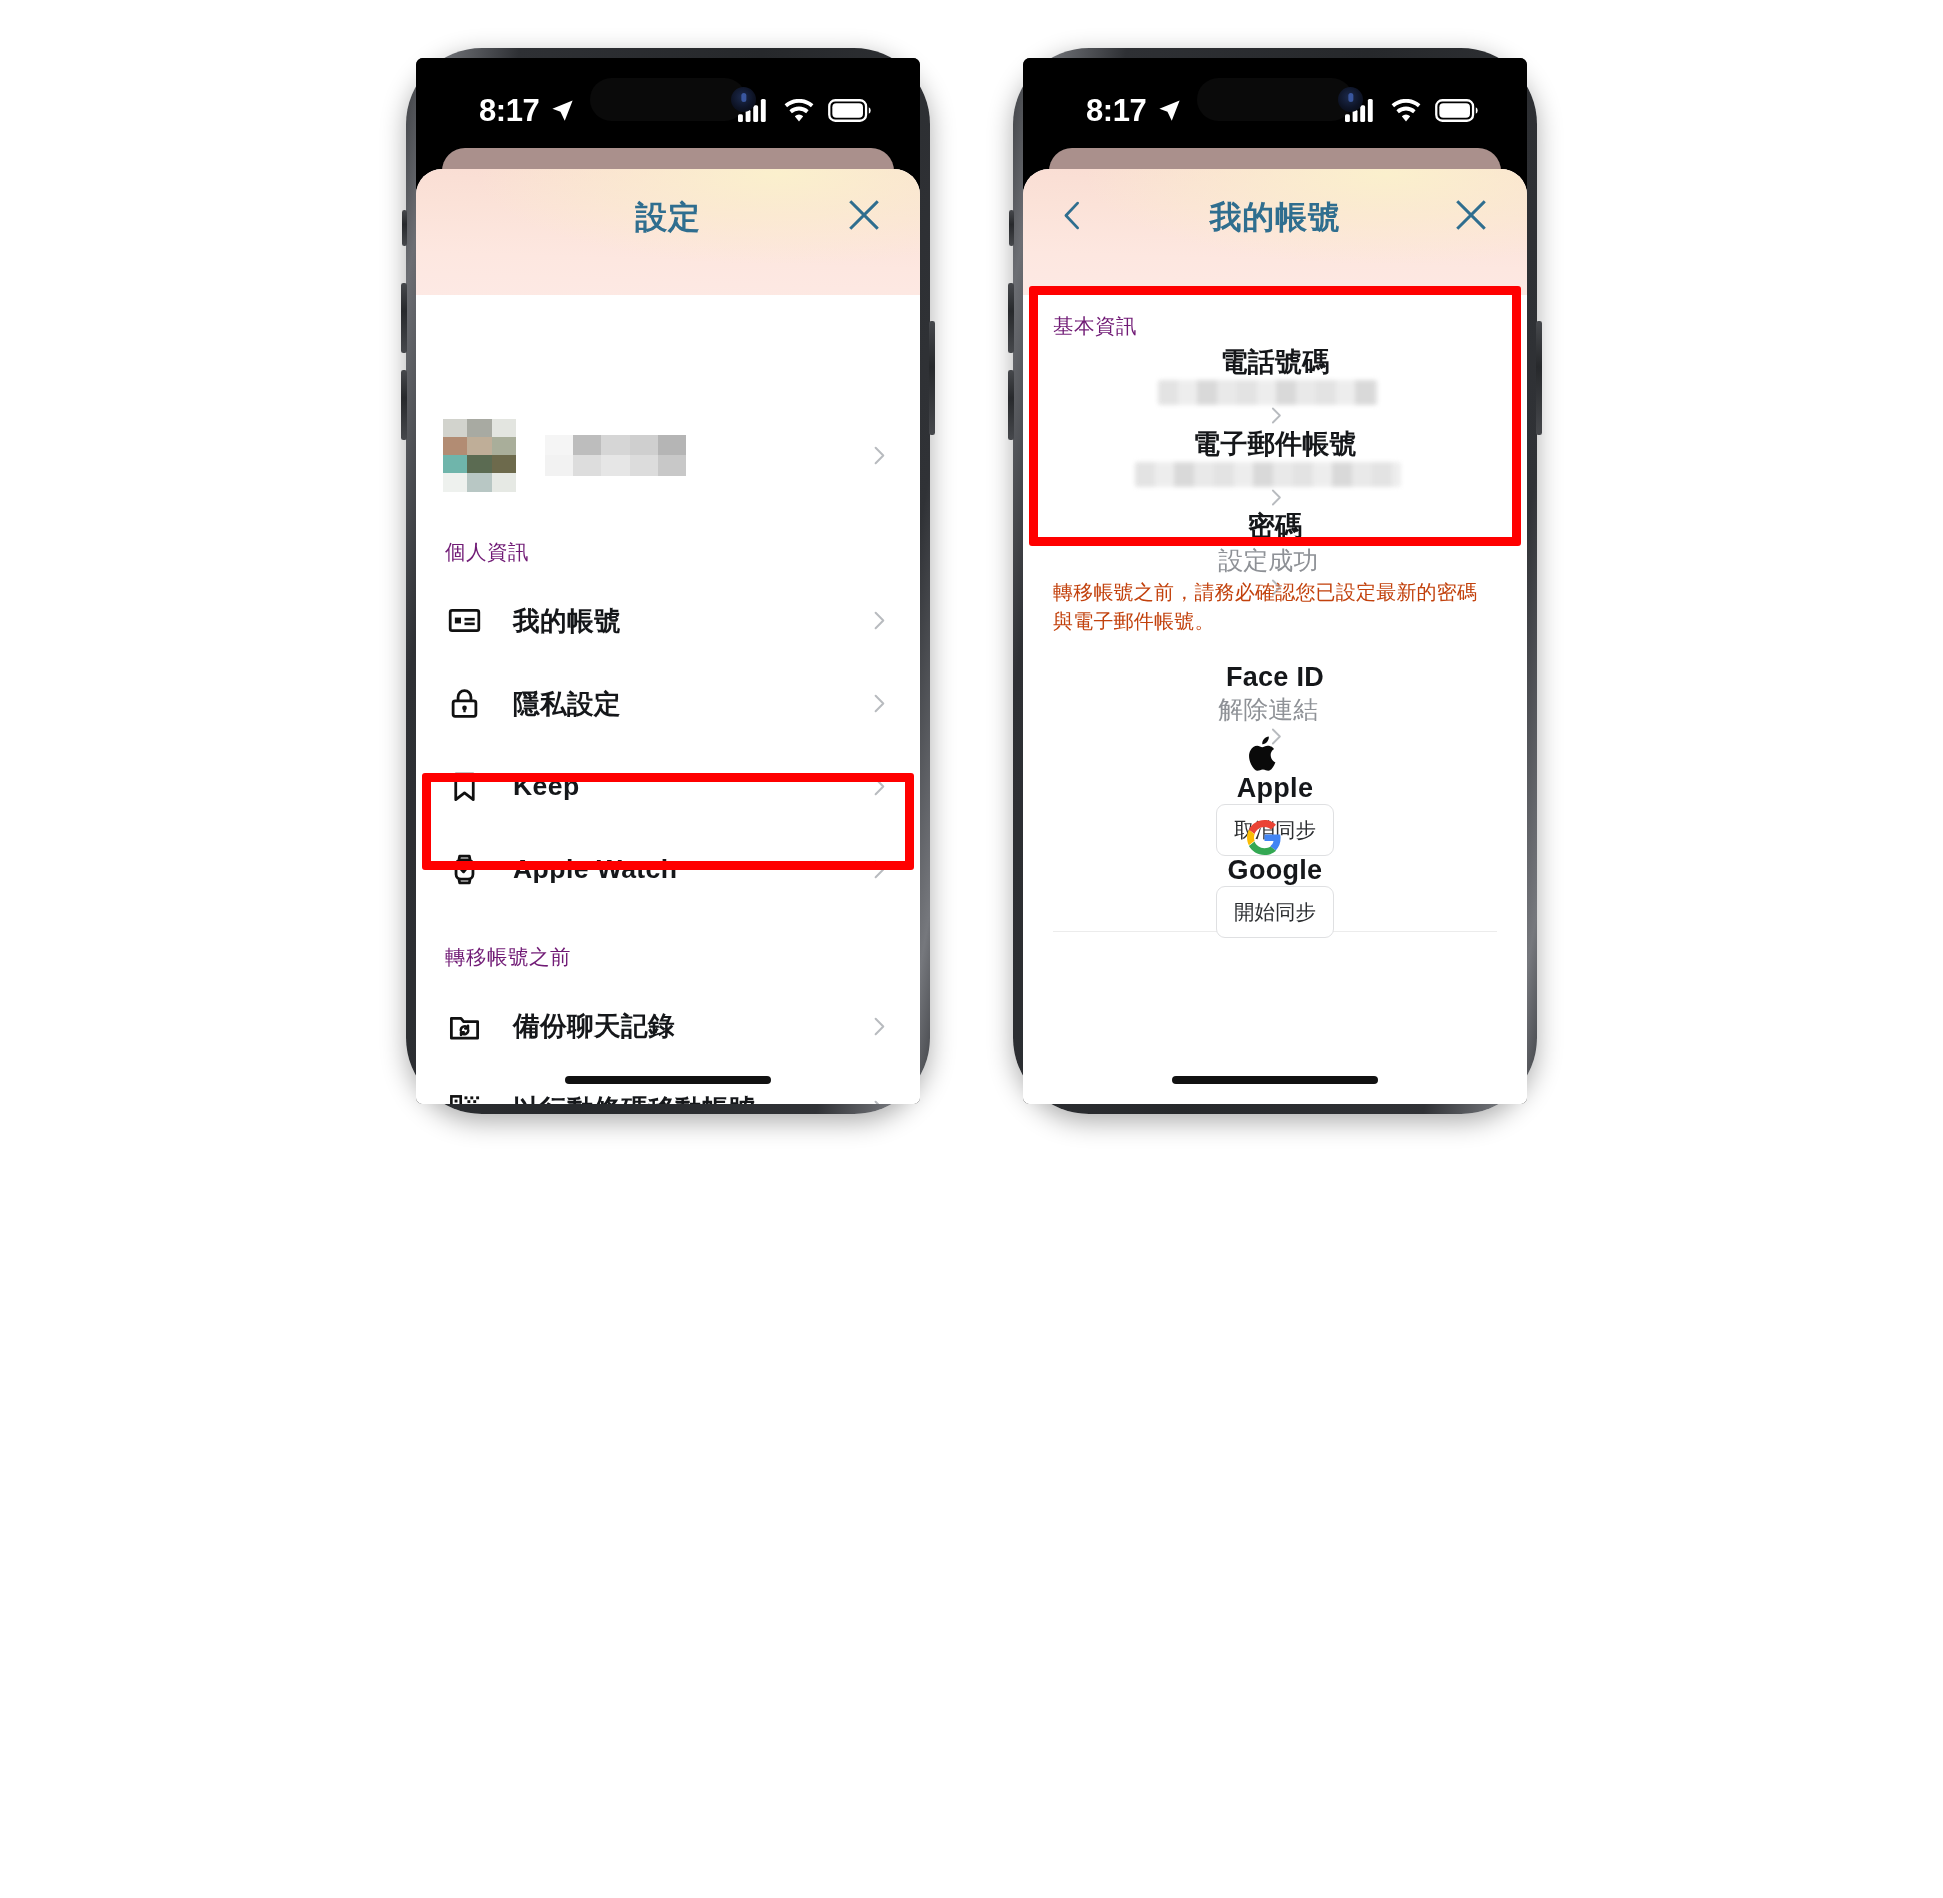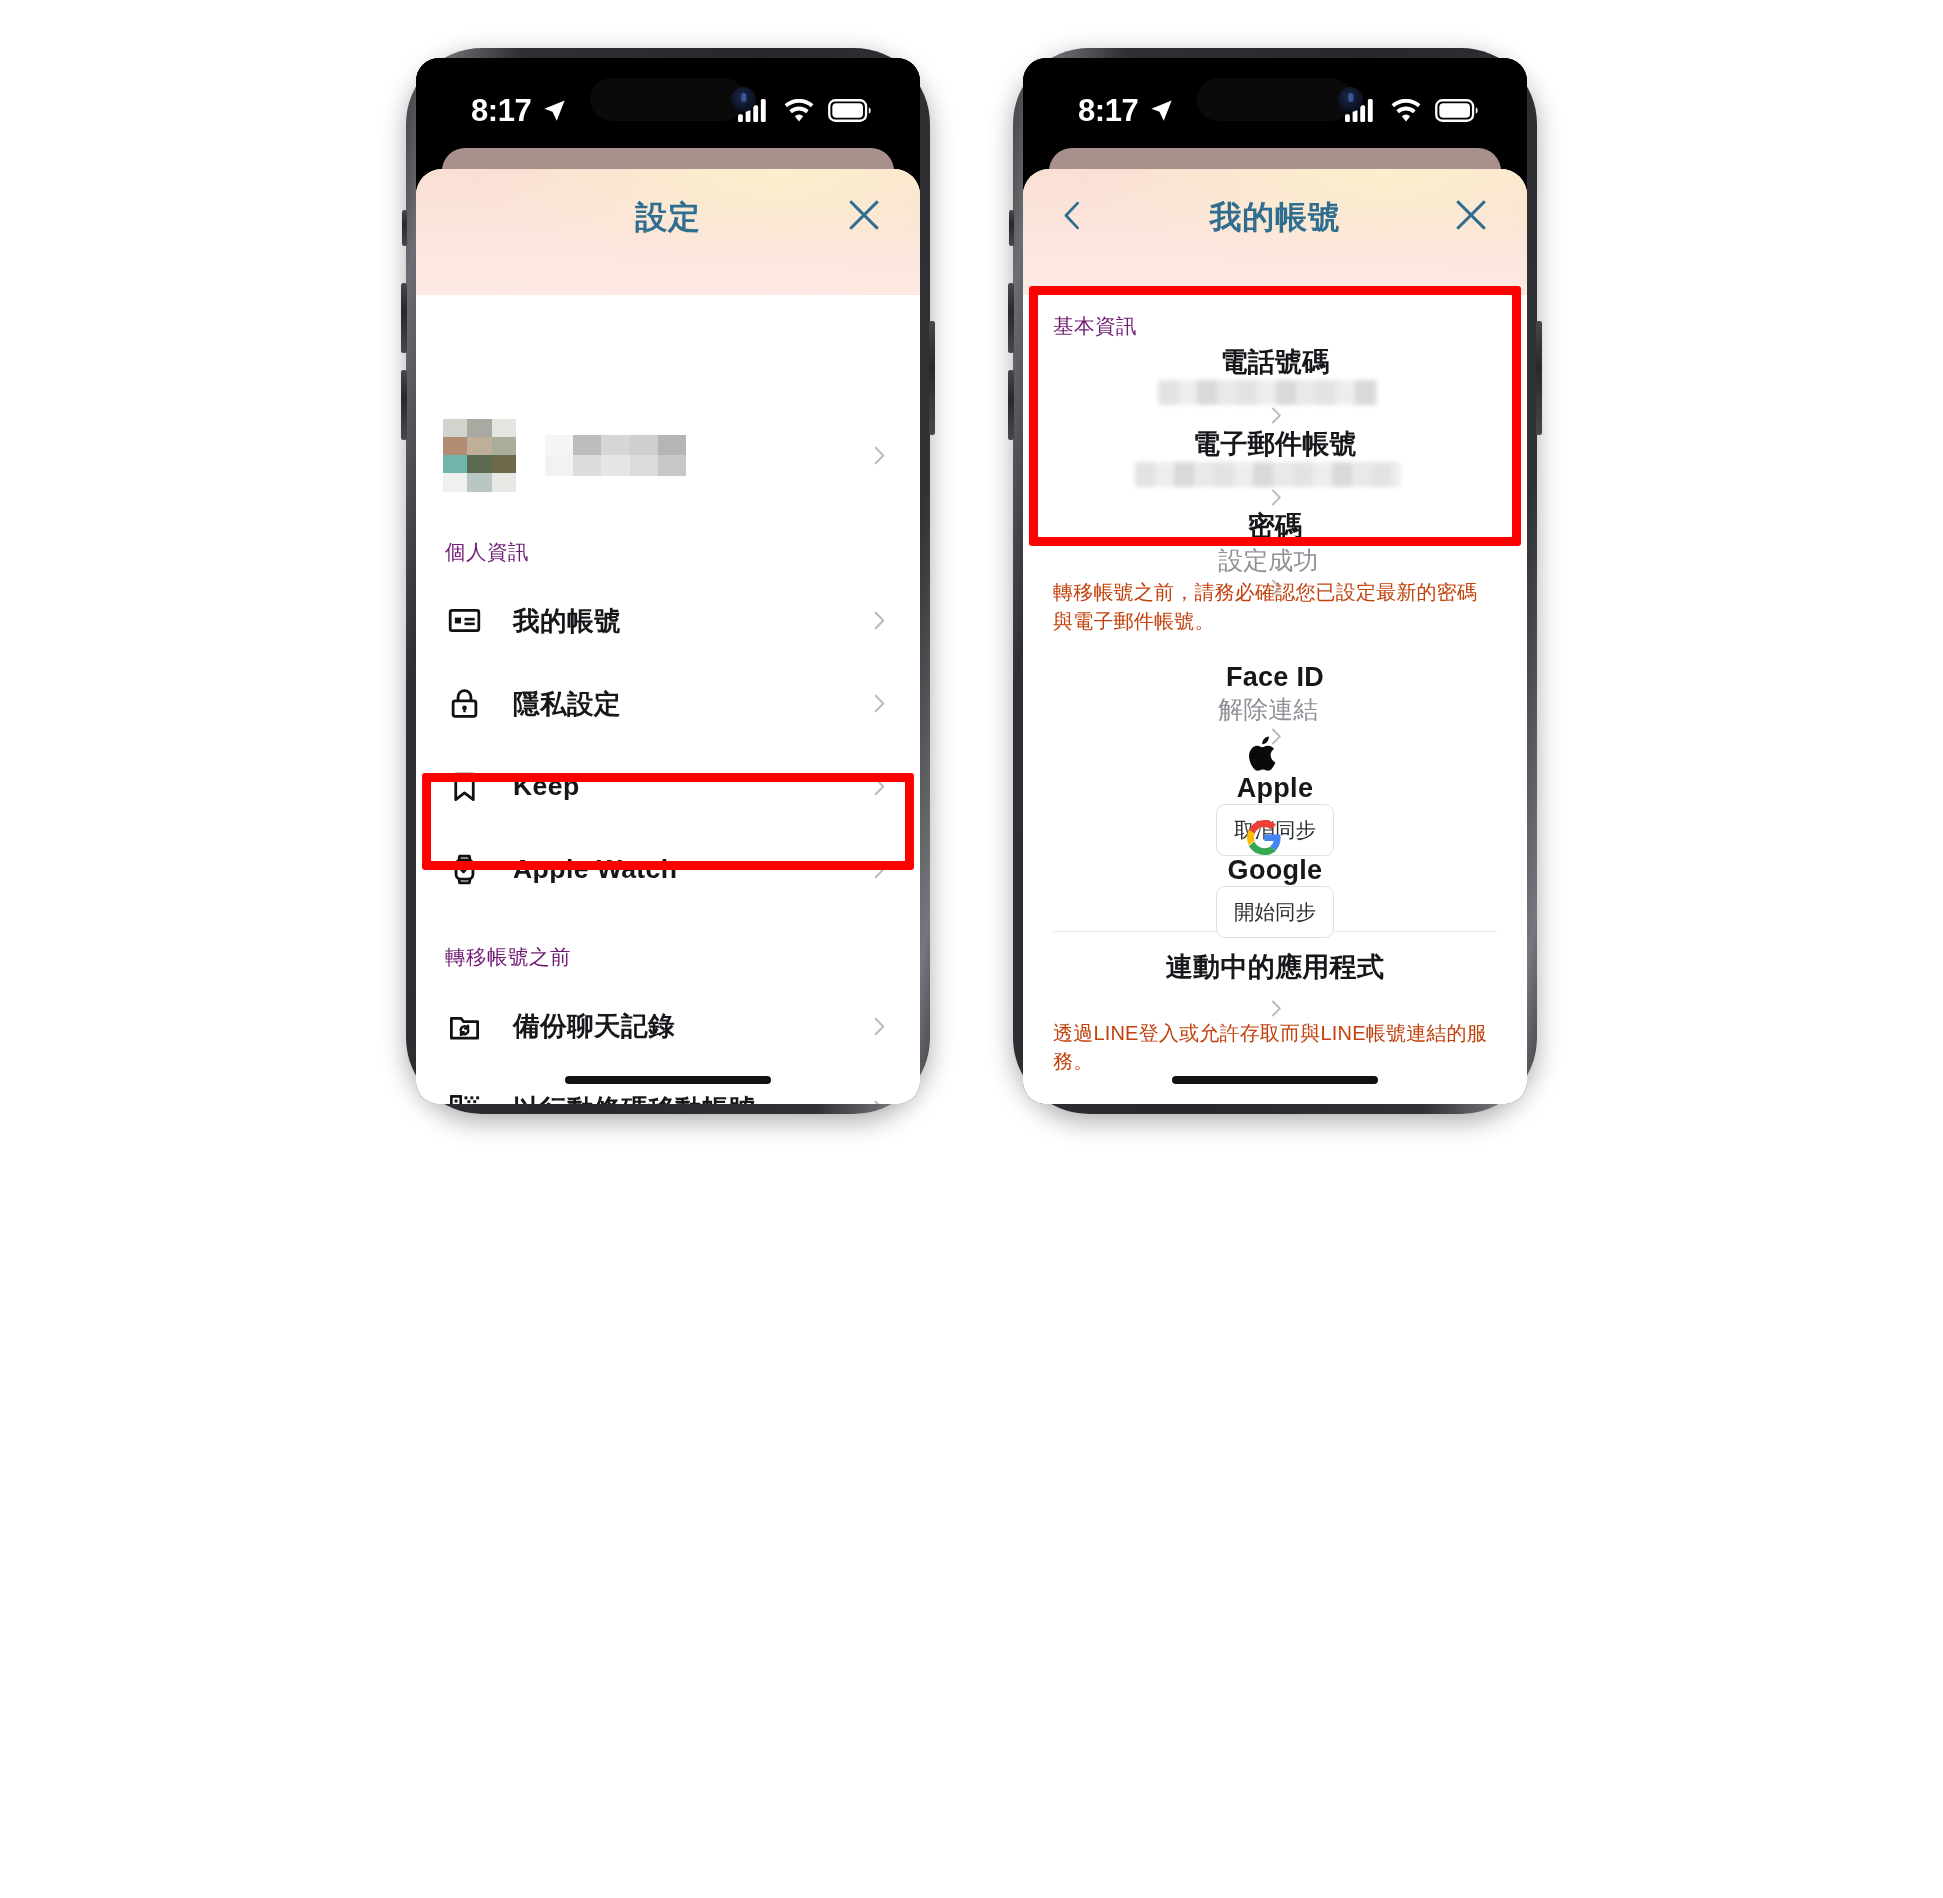--- a/index.html
+++ b/index.html
@@ -34,24 +34,25 @@
     background: linear-gradient(100deg,#3a3c40 0%,#6c6e73 6%,#2e3034 16%,#26282b 50%,#303236 84%,#76787d 95%,#3b3d41 100%);
     padding: 10px;
     box-sizing: border-box;
     box-shadow: 0 7.6px 26px rgba(0,0,0,0.32);
     flex: 0 0 auto;
   }
   .phone-inner {
     position: relative;
     width: 100%;
     height: 100%;
-    border-radius: 23px;
+    border-radius: 7px;
     background: #000;
     overflow: hidden;
     box-sizing: border-box;
+    padding-left: 8px;
   }
   
   .btn-side {
     position: absolute;
     background: linear-gradient(180deg,#46484c,#27292c 40%,#46484c);
     border-radius: 2.3px;
     z-index: 6;
   }
   .btn-mute  { left: -3.8px; top: 162px;  width: 4.6px; height: 36px; }
   .btn-volup { left: -4.6px; top: 235px;  width: 5.3px; height: 70px; }
@@ -690,32 +691,20 @@
                 </svg>
               </span>
               <span class="title">Google</span>
               <span class="spacer" style="flex:1"></span>
               <button class="pillbtn">開始同步</button>
             </div>
           </div>
 
           <div class="divider" style="margin-top:26px"></div>
 
-          <div class="rowp" style="padding-top:16.7px">
-            <div class="rowp-main" style="height:70px">
-              <span class="title">連動中的應用程式</span>
-              <span class="spacer" style="flex:1"></span>
-              <span class="chev" style="color:#b8bbbf;display:flex;align-items:center">
-                <svg width="21" height="21" viewBox="0 0 24 24">
-                    <path d="M9 4l8 8-8 8" fill="none" stroke="currentColor" stroke-width="2.1" stroke-linecap="round" stroke-linejoin="round"></path>
-                  </svg>
-              </span>
-            </div>
-            <div class="desc">透過LINE登入或允許存取而與LINE帳號連結的服務。</div>
-          </div>
 
         </div>
 
         <div class="home-indicator"></div>
       </div>
 
       <div class="redbox" style="left:6px; top:228px; right:6px; height:260px;"></div>
     </div>
   </div>
 

